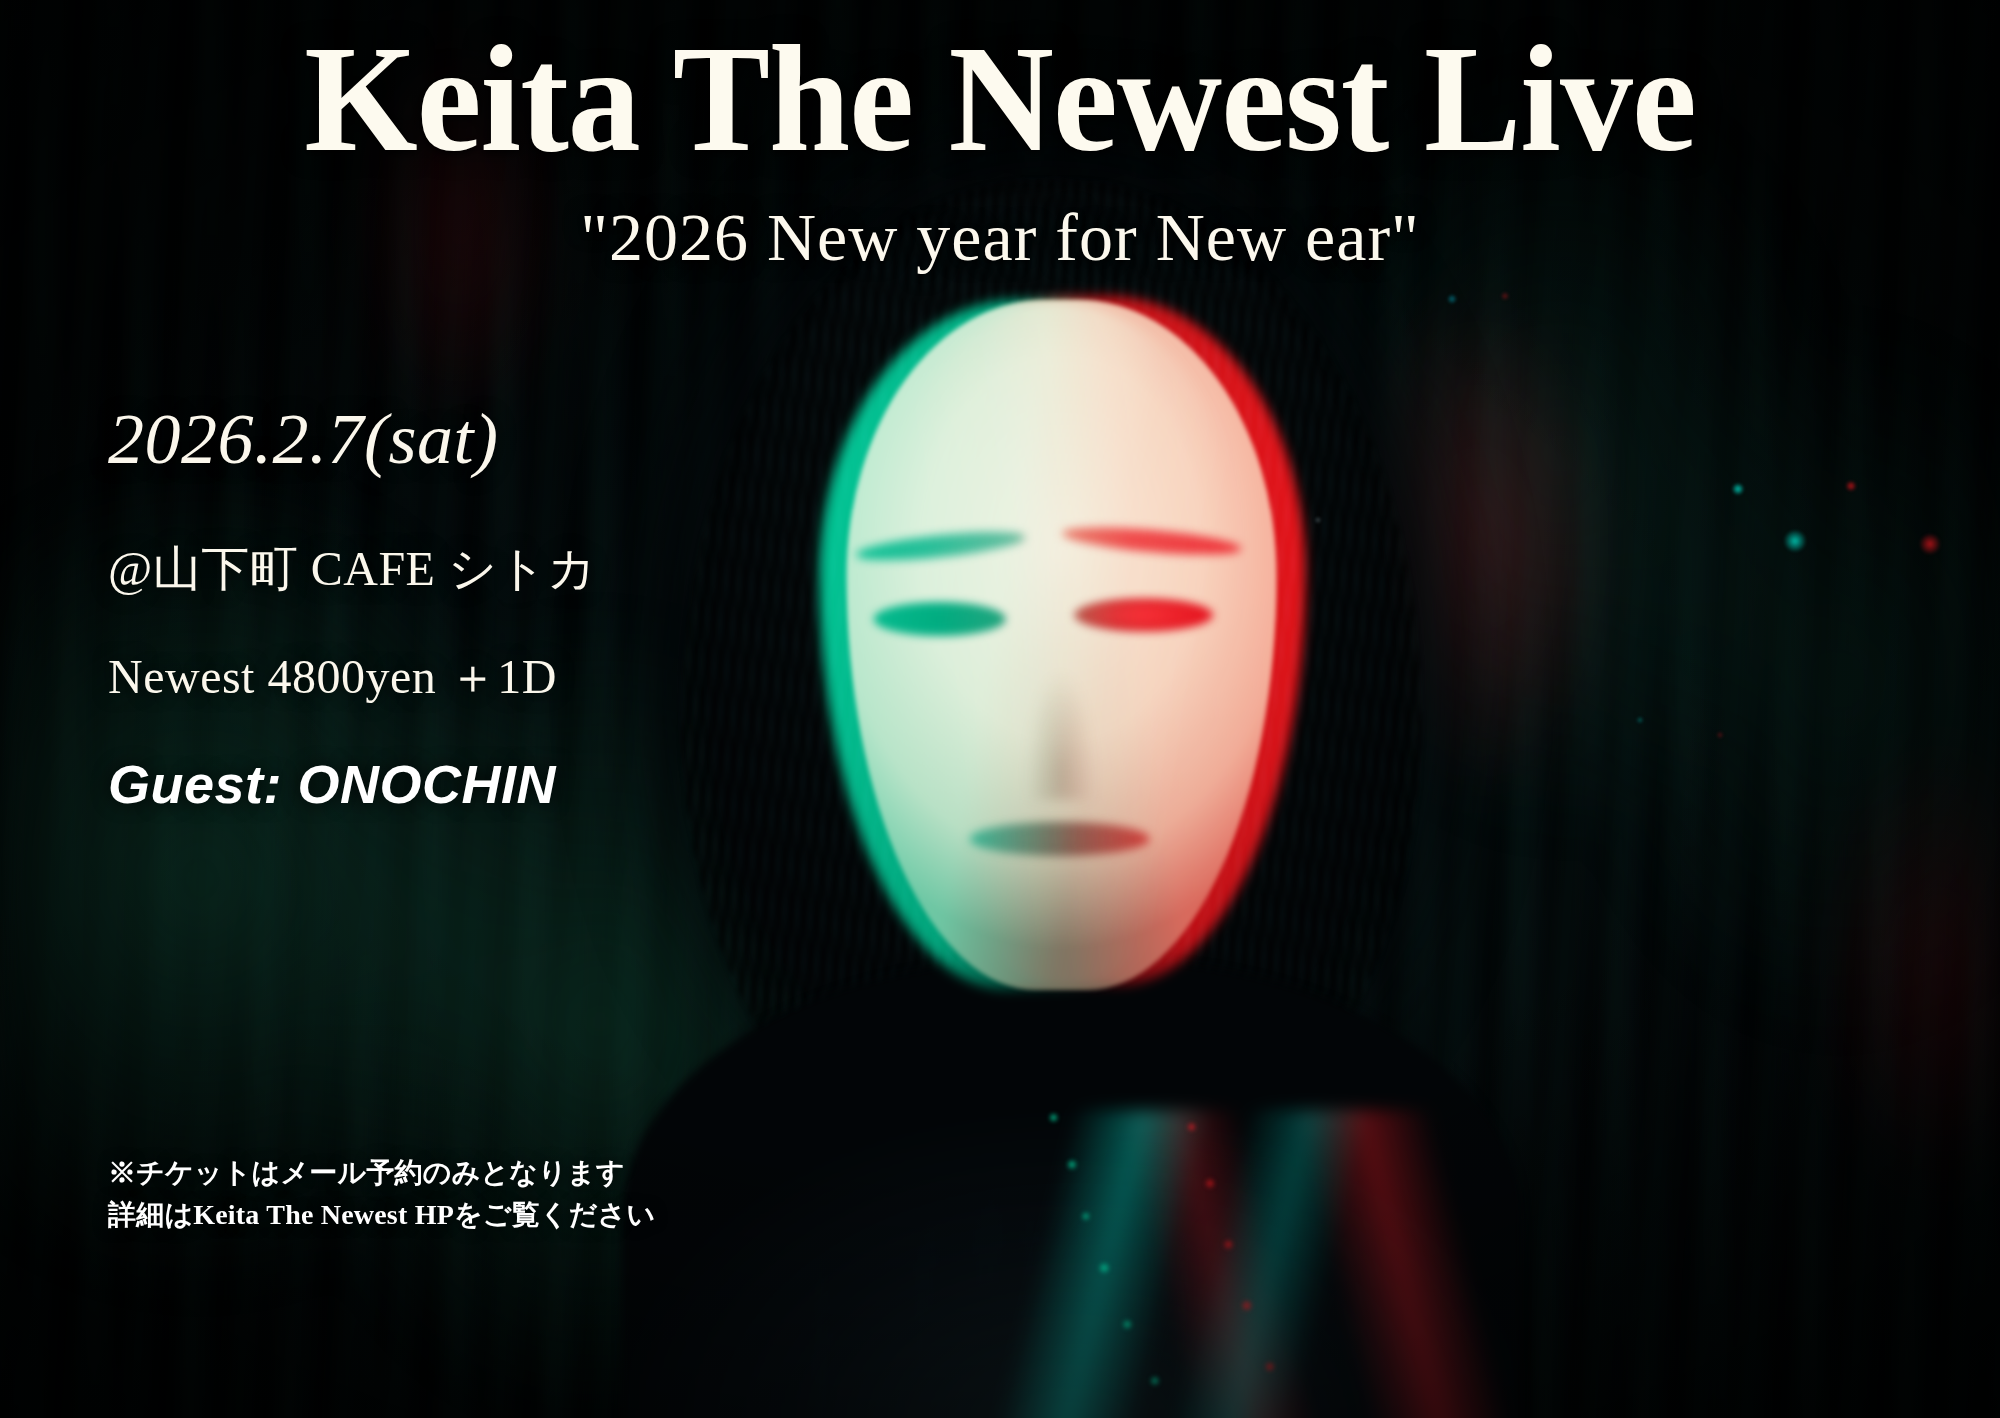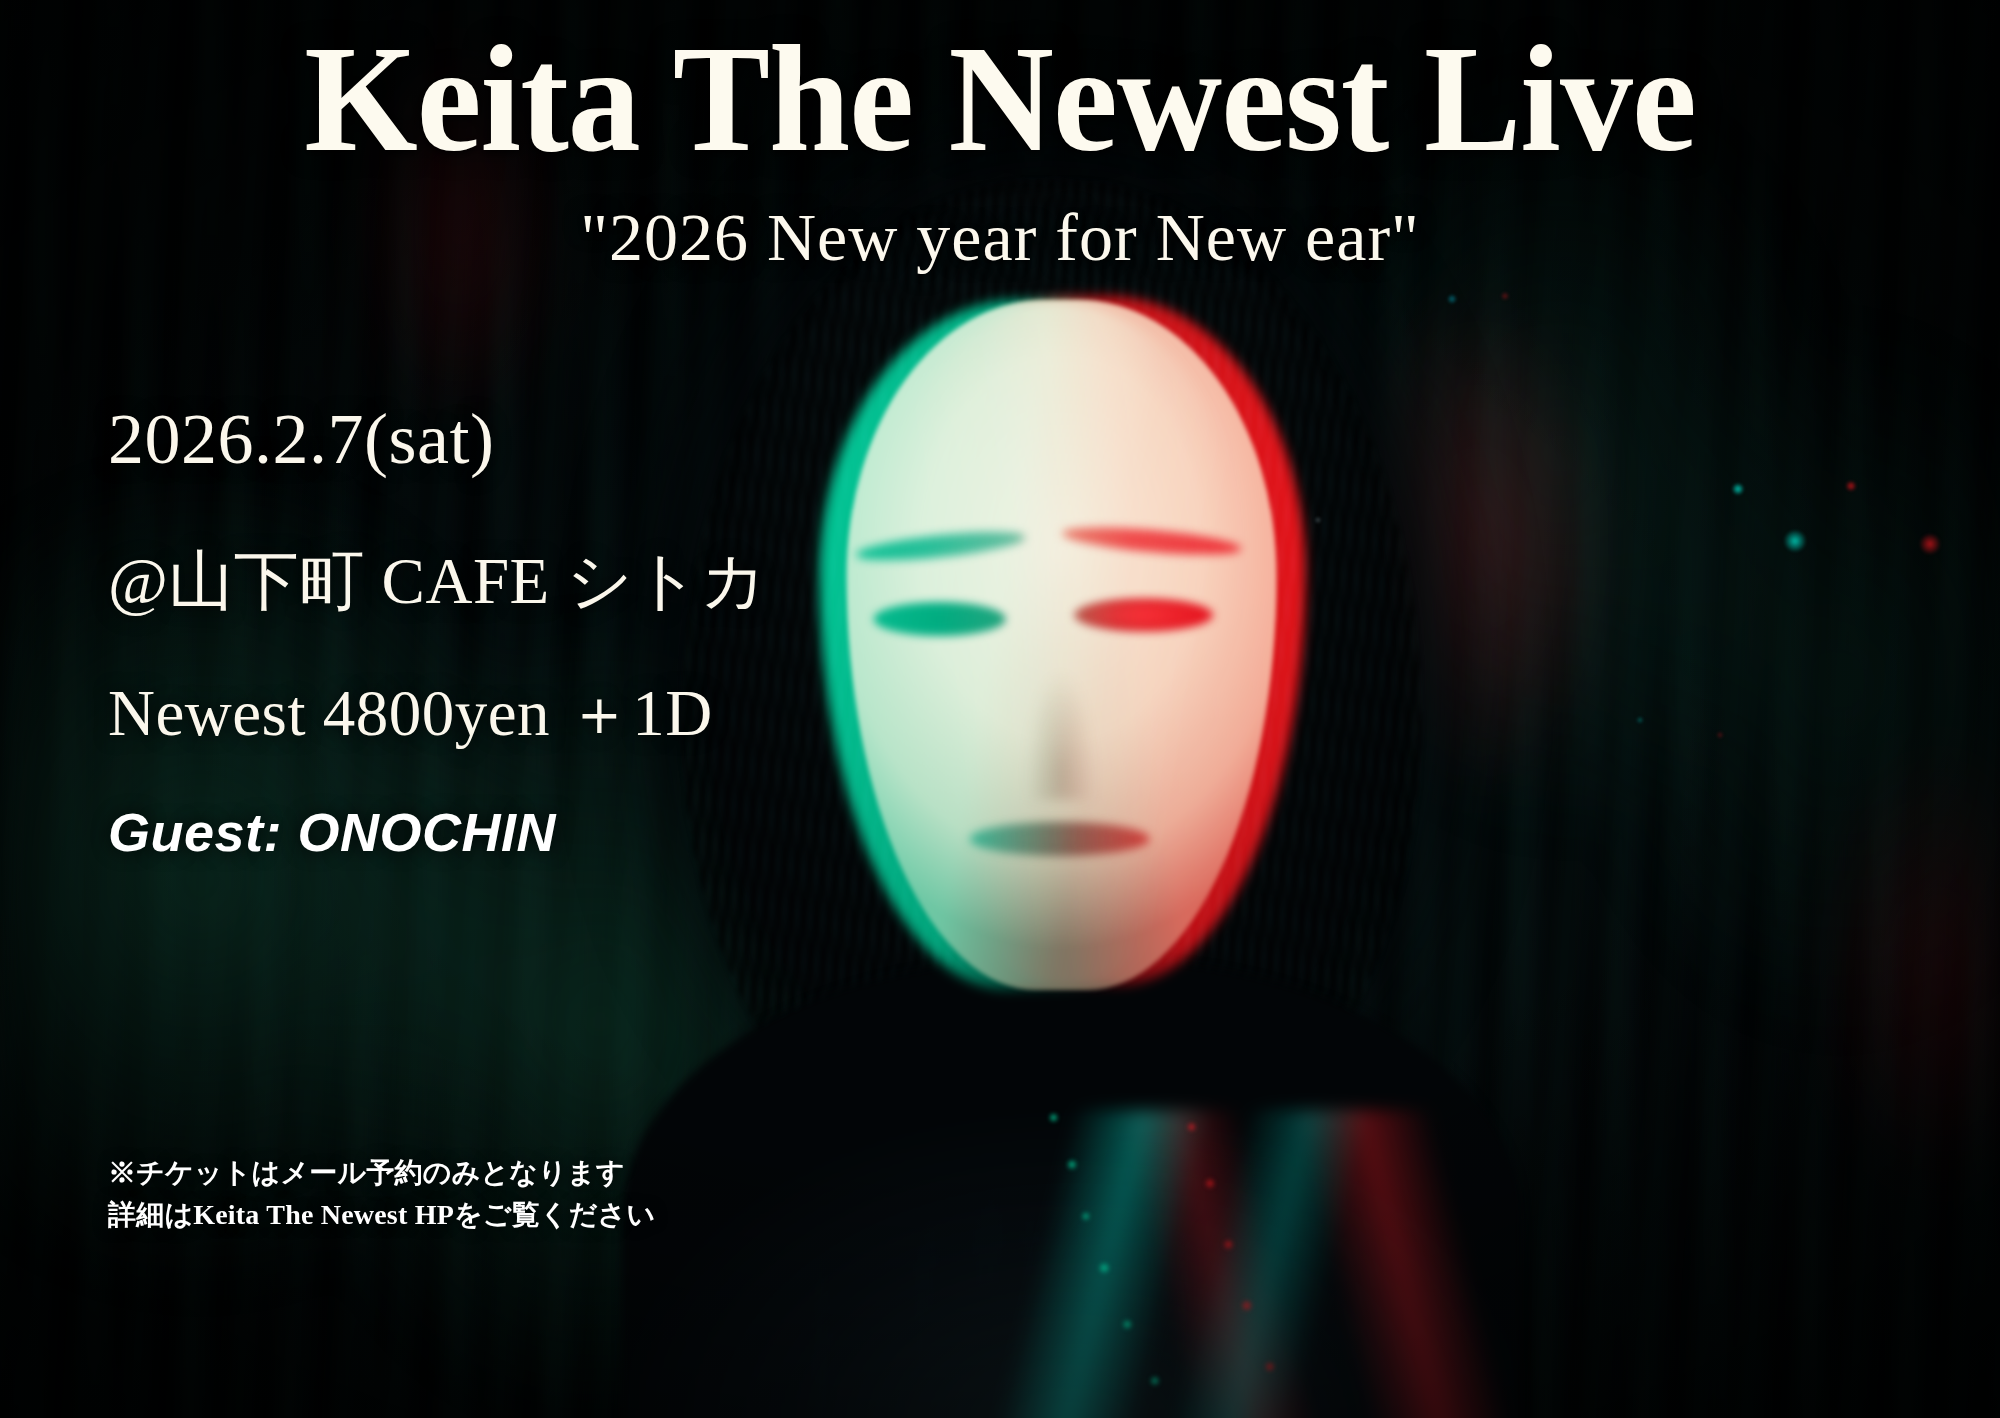--- a/index.html
+++ b/index.html
@@ -262,24 +262,25 @@
   }
 
   .info { position: absolute; left: 108px; top: 398px; width: 760px; }
   .info-date {
     font-family: "Liberation Serif", "DejaVu Serif", serif;
     font-size: 72px;
     color: #fbf7ec;
     letter-spacing: 0.5px;
     text-shadow: 0 0 18px rgba(0,0,0,0.85);
     margin-bottom: 56px;
+    font-style: italic;
   }
   .info-line {
     font-family: "Liberation Serif", "DejaVu Serif", serif;
-    font-size: 65px;
+    font-size: 48px;
     color: #fbf7ec;
     letter-spacing: 0.5px;
     text-shadow: 0 0 18px rgba(0,0,0,0.9);
     margin-bottom: 44px;
     white-space: nowrap;
     margin-top: 36px;
   }
   .info-guest {
     font-family: "Liberation Sans", sans-serif;
     font-weight: 700;

